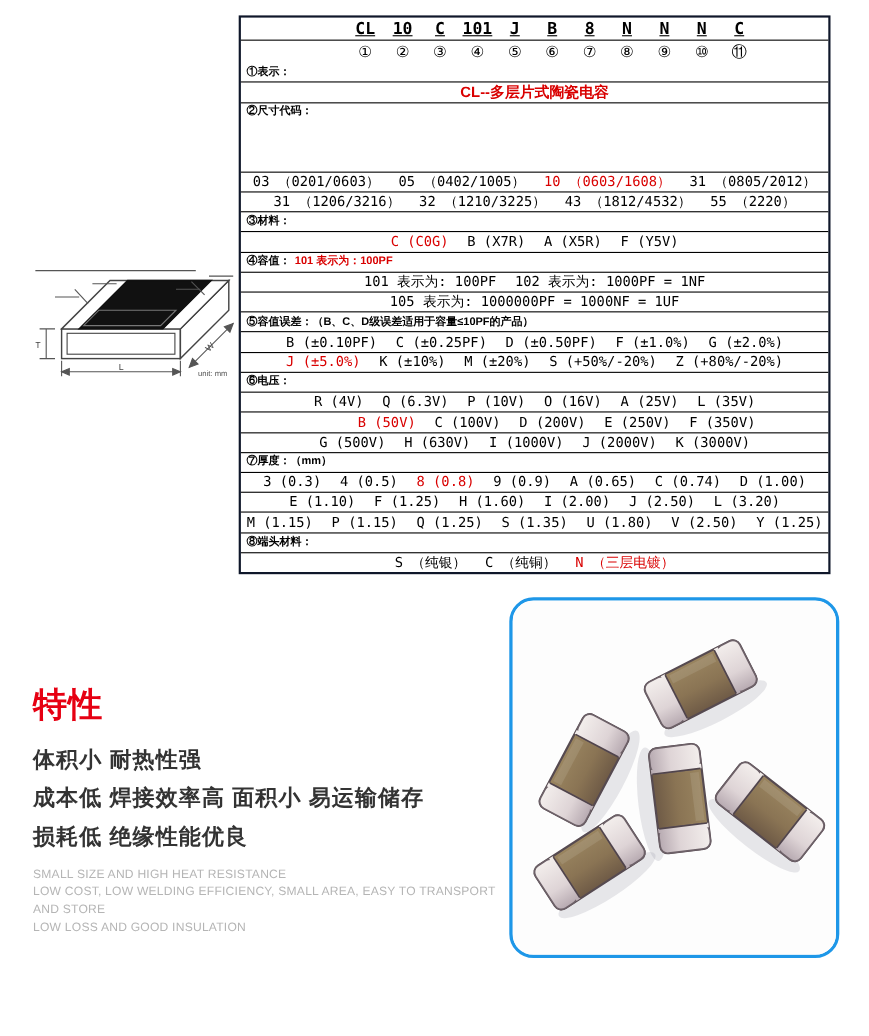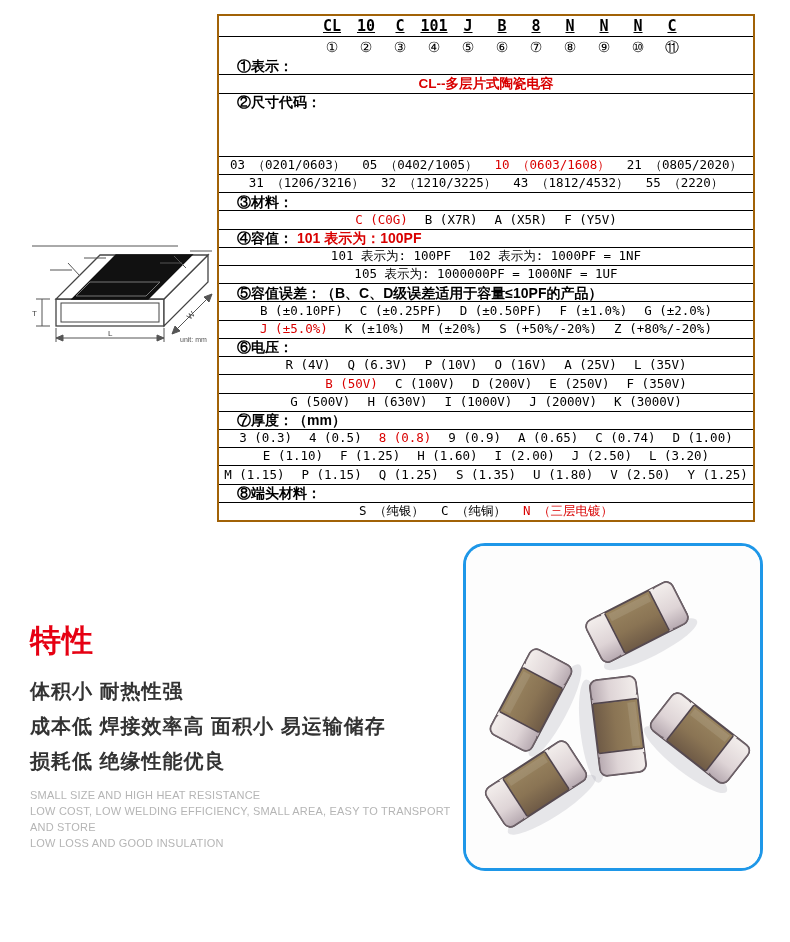--- a/index.html
+++ b/index.html
@@ -1,29 +1,29 @@
 <!DOCTYPE html>
 <html><head>
 <meta charset="utf-8">
 <style>
   html,body{margin:0;padding:0;background:#fff;}
   body{width:790px;height:942px;position:relative;overflow:hidden;
        font-family:"Liberation Sans",sans-serif;color:#000;}
 
   
   .spec-table{position:absolute;left:217px;top:14px;width:538px;height:508px;
-              border:2px solid #a16207;box-sizing:border-box;display:flex;flex-direction:column;background:#fff;}
+              border:2px solid #0f172a;box-sizing:border-box;display:flex;flex-direction:column;background:#fff;}
   .trow{flex:1;display:flex;align-items:center;border-top:1px solid #000;min-height:0;line-height:1;overflow:hidden;white-space:nowrap;}
   .trow:first-child{border-top:none;}
   .trow.codes,.trow.indices{justify-content:flex-start;padding-left:96px;}
   .code-cell{display:inline-block;width:34px;text-align:center;
              font-family:"DejaVu Sans Mono",monospace;font-weight:bold;font-size:15px;
              text-decoration:underline;}
   .idx-cell{display:inline-block;width:34px;text-align:center;font-size:14px;}
-  .trow.label{padding-left:18px;font-weight:bold;font-size:14px;gap:4px;}
+  .trow.label{padding-left:5px;font-weight:bold;font-size:10px;gap:4px;}
   .trow.center{justify-content:center;font-weight:bold;font-size:13.5px;}
   .trow.data{justify-content:center;gap:17px;
              font-family:"DejaVu Sans Mono",monospace;font-size:12.5px;}
   .red{color:#d90000;}
 
   
   .chip-drawing{position:absolute;left:32px;top:206px;width:185px;height:140px;}
 
   
   .features{position:absolute;left:30px;top:620px;width:425px;}
@@ -76,21 +76,21 @@
       <div class="trow center" style="flex: 1 1 0%;">
         <span class="red">CL--多层片式陶瓷电容</span>
       </div>
       <div class="trow label" style="flex: 1 1 0%;">
         <span>②尺寸代码：</span>
       </div>
       <div class="trow data" style="flex: 1 1 0%; margin-top: 45px;">
         <span>03 （0201/0603）</span>
         <span>05 （0402/1005）</span>
         <span class="red">10 （0603/1608）</span>
-        <span>21 （0805/2020）</span>
+        <span>31 （0805/2012）</span>
       </div>
       <div class="trow data" style="flex: 1 1 0%;">
         <span>31 （1206/3216）</span>
         <span>32 （1210/3225）</span>
         <span>43 （1812/4532）</span>
         <span>55 （2220）</span>
       </div>
       <div class="trow label" style="flex: 1 1 0%;">
         <span>③材料：</span>
       </div>

